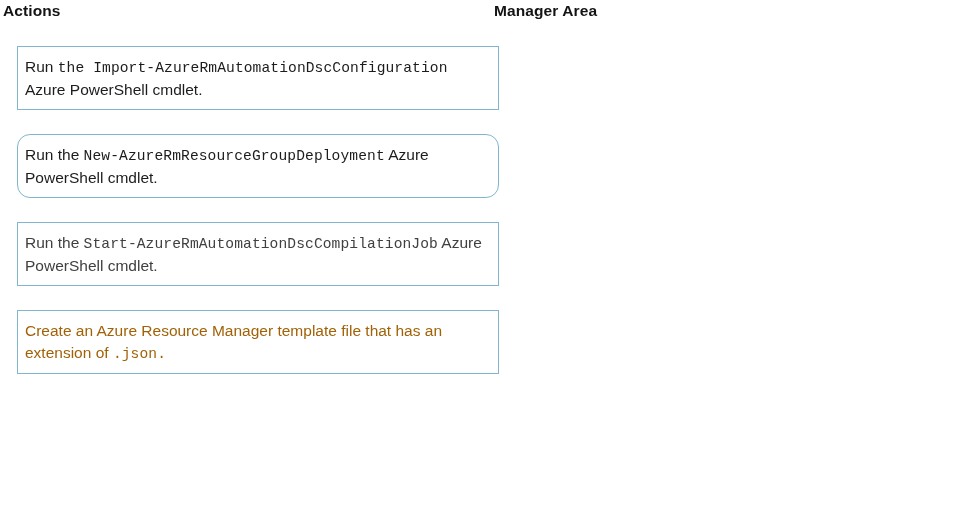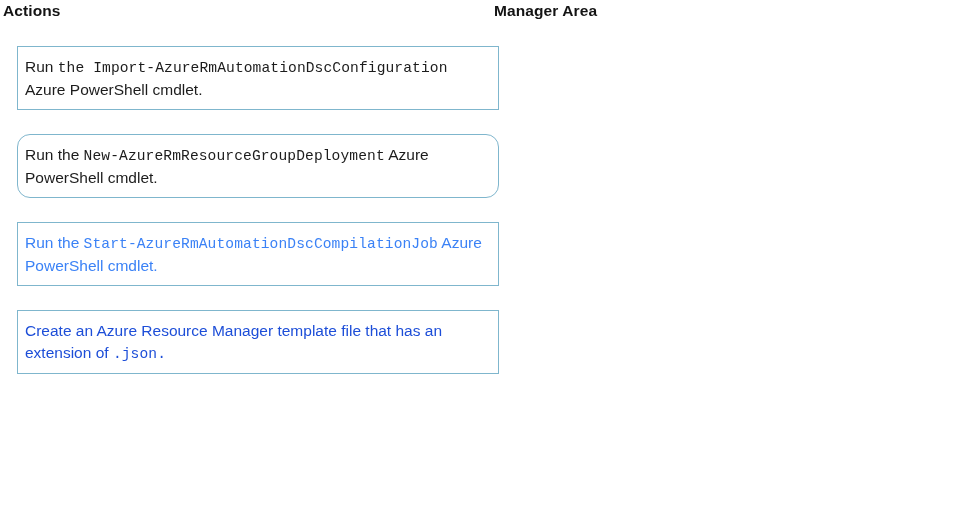--- a/index.html
+++ b/index.html
@@ -63,17 +63,17 @@
 </head>
 <body>
 
 <div class="column-heading" id="actions-heading">Actions</div>
 
 <div class="column-heading" id="answer-heading">Manager Area</div>
 
 <div class="actions-list" id="actions-list">
     <div class="action-card h-two-line" style="border-color: rgb(127, 182, 205); color: rgb(28, 28, 28);"><span class="txt">Run </span><span class="code">the Import-AzureRmAutomationDscConfiguration</span><span class="txt"> Azure PowerShell cmdlet.</span></div>
     <div class="action-card h-two-line" style="border-color: rgb(127, 182, 205); color: rgb(28, 28, 28); border-radius: 13px;"><span class="txt">Run the </span><span class="code">New-AzureRmResourceGroupDeployment</span><span class="txt"> Azure PowerShell cmdlet.</span></div>
-    <div class="action-card h-two-line" style="border-color: rgb(127, 182, 205); color: #3b82f6;"><span class="txt">Run the </span><span class="code">Start-AzureRmAutomationDscCompilationJob</span><span class="txt"> Azure PowerShell cmdlet.</span></div>
-    <div class="action-card h-two-line" style="border-color: rgb(127, 182, 205); color: #1d4ed8;"><span class="txt">Create an Azure Resource Manager template file that has an extension of </span><span class="code">.json.</span></div>
+    <div class="action-card h-two-line" style="border-color: rgb(127, 182, 205); color: #404040;"><span class="txt">Run the </span><span class="code">Start-AzureRmAutomationDscCompilationJob</span><span class="txt"> Azure PowerShell cmdlet.</span></div>
+    <div class="action-card h-two-line" style="border-color: rgb(127, 182, 205); color: #a16207;"><span class="txt">Create an Azure Resource Manager template file that has an extension of </span><span class="code">.json.</span></div>
   </div>
 
 <div class="answer-area" id="answer-area" style="position:absolute;left:494px;top:46px;width:478px;height:462px;"></div>
 
 </body></html>

